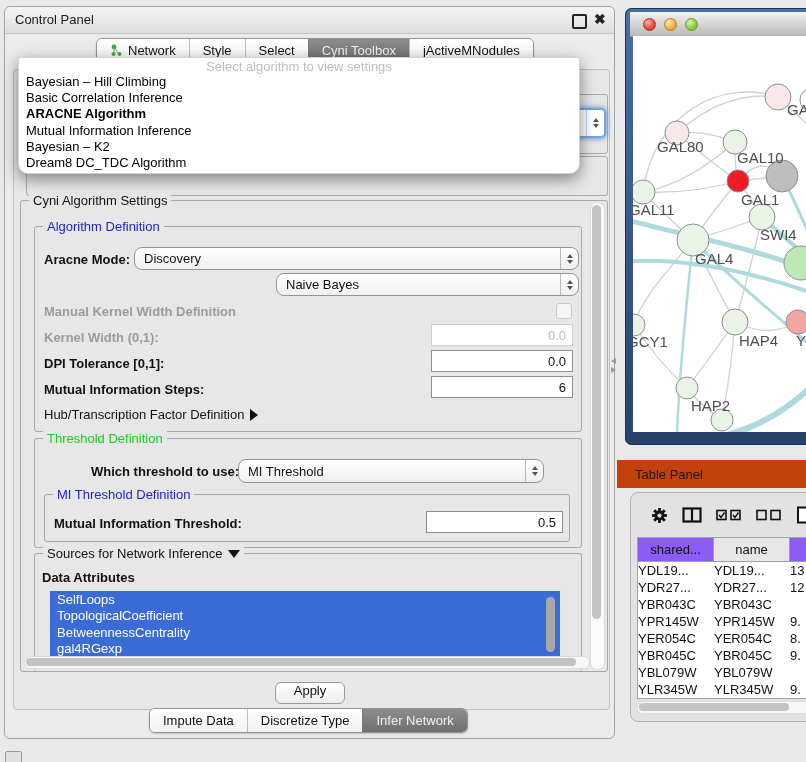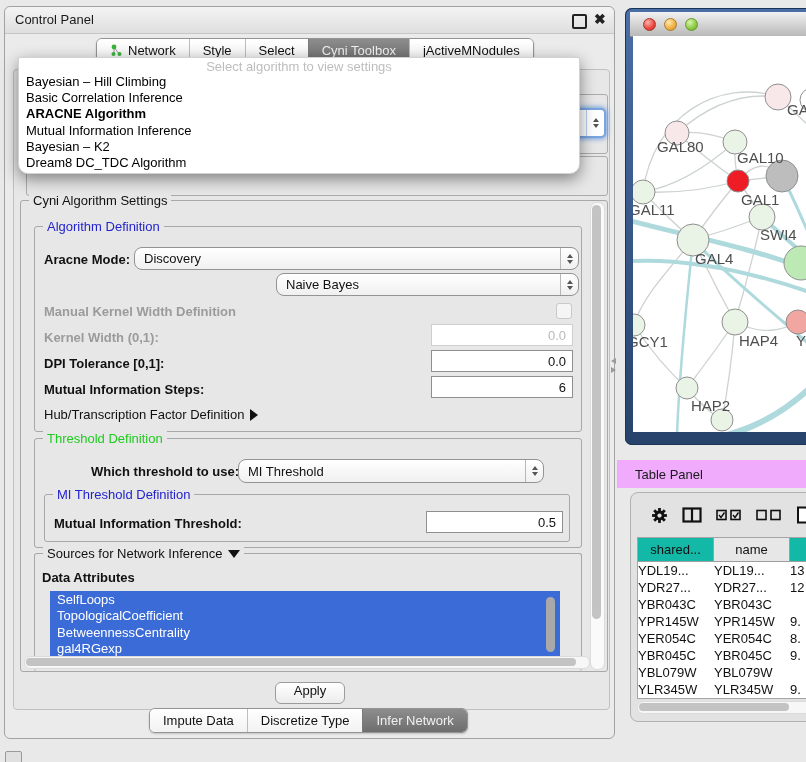--- a/index.html
+++ b/index.html
@@ -82,32 +82,32 @@
   .net-titlebar{left:5px;top:4px;right:0;height:24px;background:linear-gradient(#f1f1f1,#b9b9b9);
     border-bottom:1px solid #8e8e8e;}
   .tl{position:absolute;top:6px;width:13px;height:13px;border-radius:50%;box-sizing:border-box;}
   .tl.red{background:radial-gradient(circle at 35% 30%,#ffb3ad,#e8463c 60%,#c22f26);border:1px solid #a8342b;}
   .tl.yellow{background:radial-gradient(circle at 35% 30%,#ffe9b0,#f0ad3e 60%,#d18f26);border:1px solid #a97f2a;}
   .tl.green{background:radial-gradient(circle at 35% 30%,#d8f5ae,#8cc940 60%,#6ba529);border:1px solid #679b2b;}
   .net-canvas{left:8px;top:28px;width:192px;height:396px;background:#fff;overflow:hidden;}
   .net-canvas svg{display:block;}
   .net-canvas text{font-family:"Liberation Sans",sans-serif;font-size:15px;fill:#4f4f4f;}
   
-  .tp-titlebar{left:617px;top:460px;width:189px;height:28px;background:#f0abfc;}
+  .tp-titlebar{left:617px;top:460px;width:189px;height:28px;background:#c2410c;}
   .tp-title{left:18px;top:7px;font-size:13px;color:#1a1a1a;position:absolute;}
   .tp-container{left:630px;top:492px;width:190px;height:228px;background:#e2e2e2;
     border:1px solid #b2b2b2;border-radius:8px;overflow:hidden;}
   .tp-toolbar{position:absolute;left:0;top:0;right:0;height:44px;display:flex;align-items:center;
     gap:14px;padding-left:20px;}
   .tbl{position:absolute;left:6px;top:44px;width:200px;height:160px;background:#fff;
     border:1px solid #a5a5a5;overflow:hidden;}
   .tbl-header{display:flex;height:23px;border-bottom:1px solid #9f9f9f;font-size:13px;}
   .th{display:flex;align-items:center;justify-content:center;box-sizing:border-box;
     border-right:1px solid #9f9f9f;background:#e7e7e7;}
-  .th.hl{background:#14b8a6;}
+  .th.hl{background:#8b5cf6;}
   .trow{display:flex;height:17px;font-size:13px;align-items:center;}
   .td{box-sizing:border-box;white-space:nowrap;overflow:hidden;}
   .mini-icon{left:5px;top:751px;width:15px;height:14px;border:1px solid #9a9a9a;background:#e0e0e0;border-radius:2px;}
   .splitter-arrows{left:610px;top:356px;width:8px;height:22px;}
 </style>
 </head>
 <body>
 
 <div class="abs cp-window">
   <div class="abs cp-titlebar">

